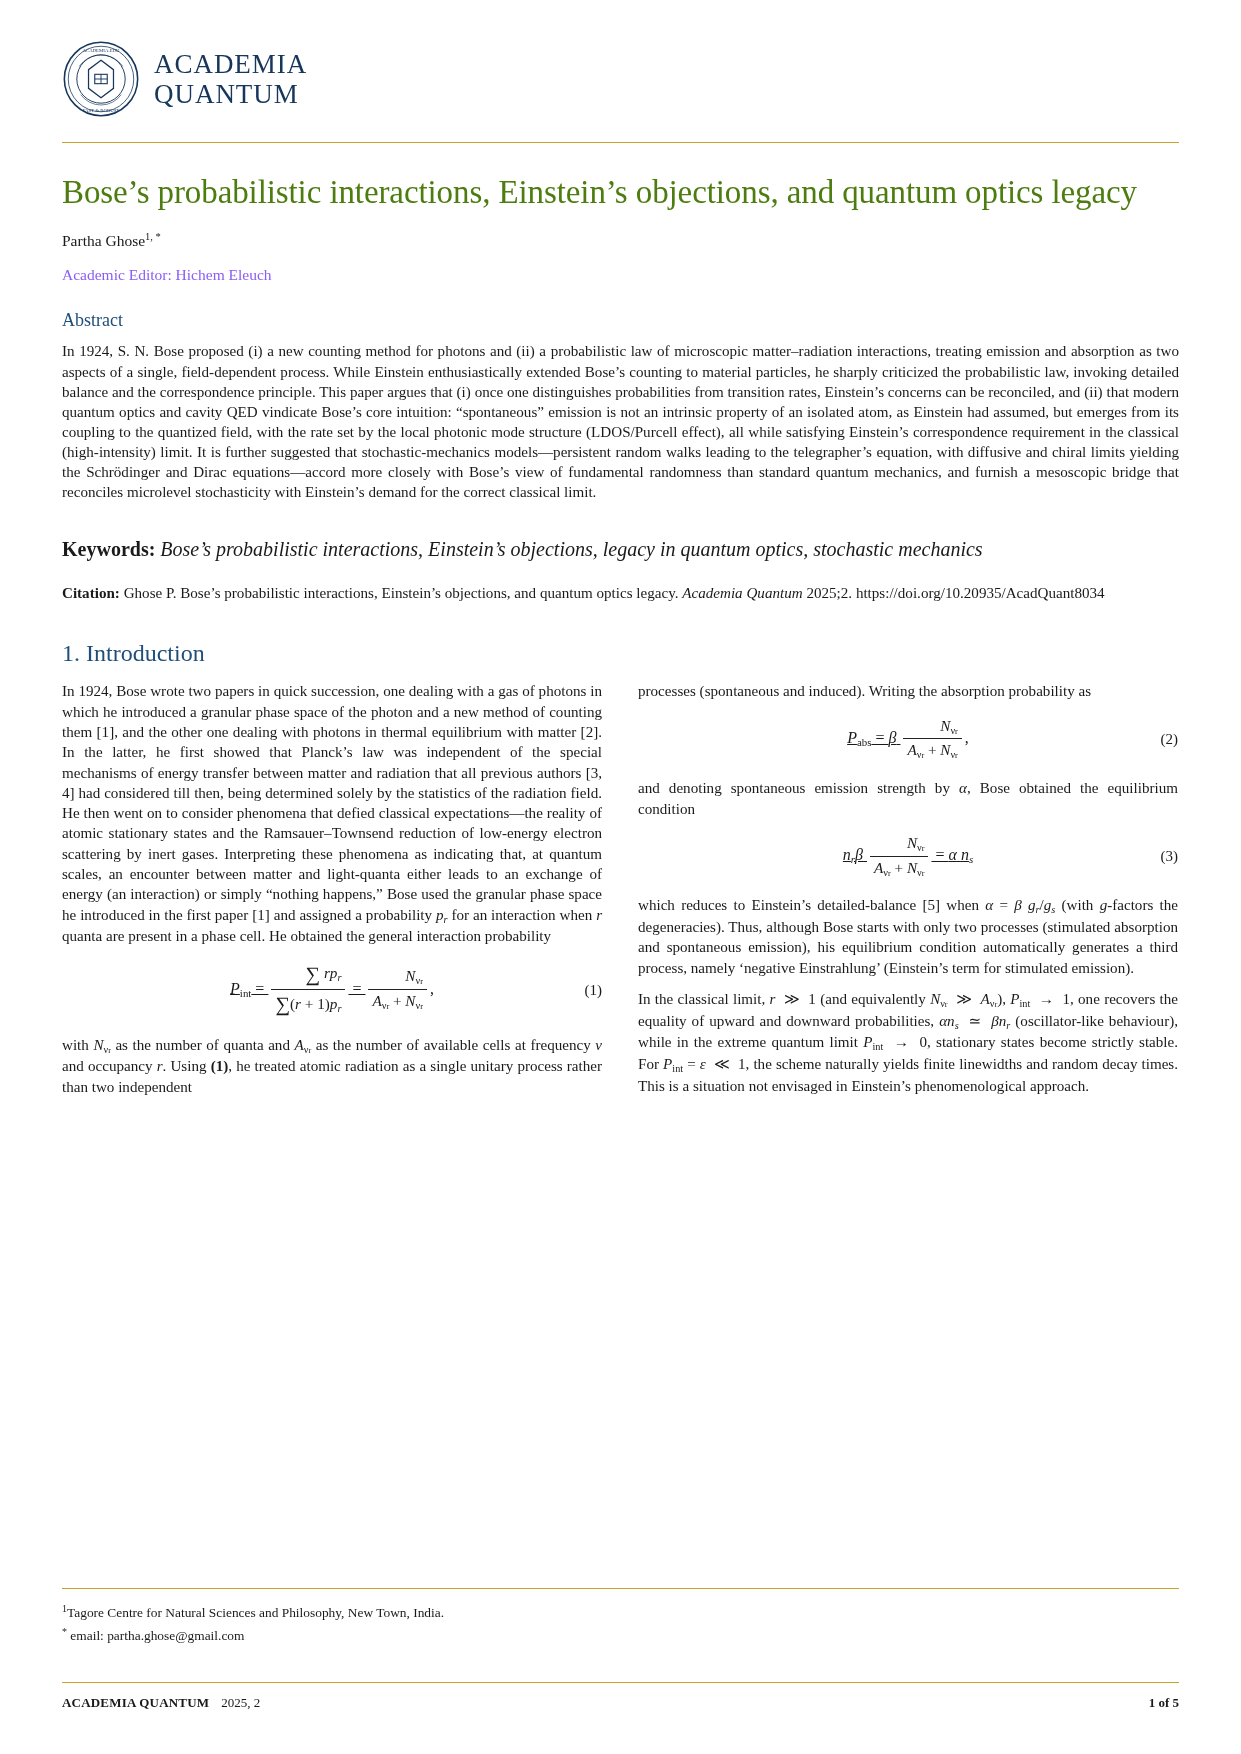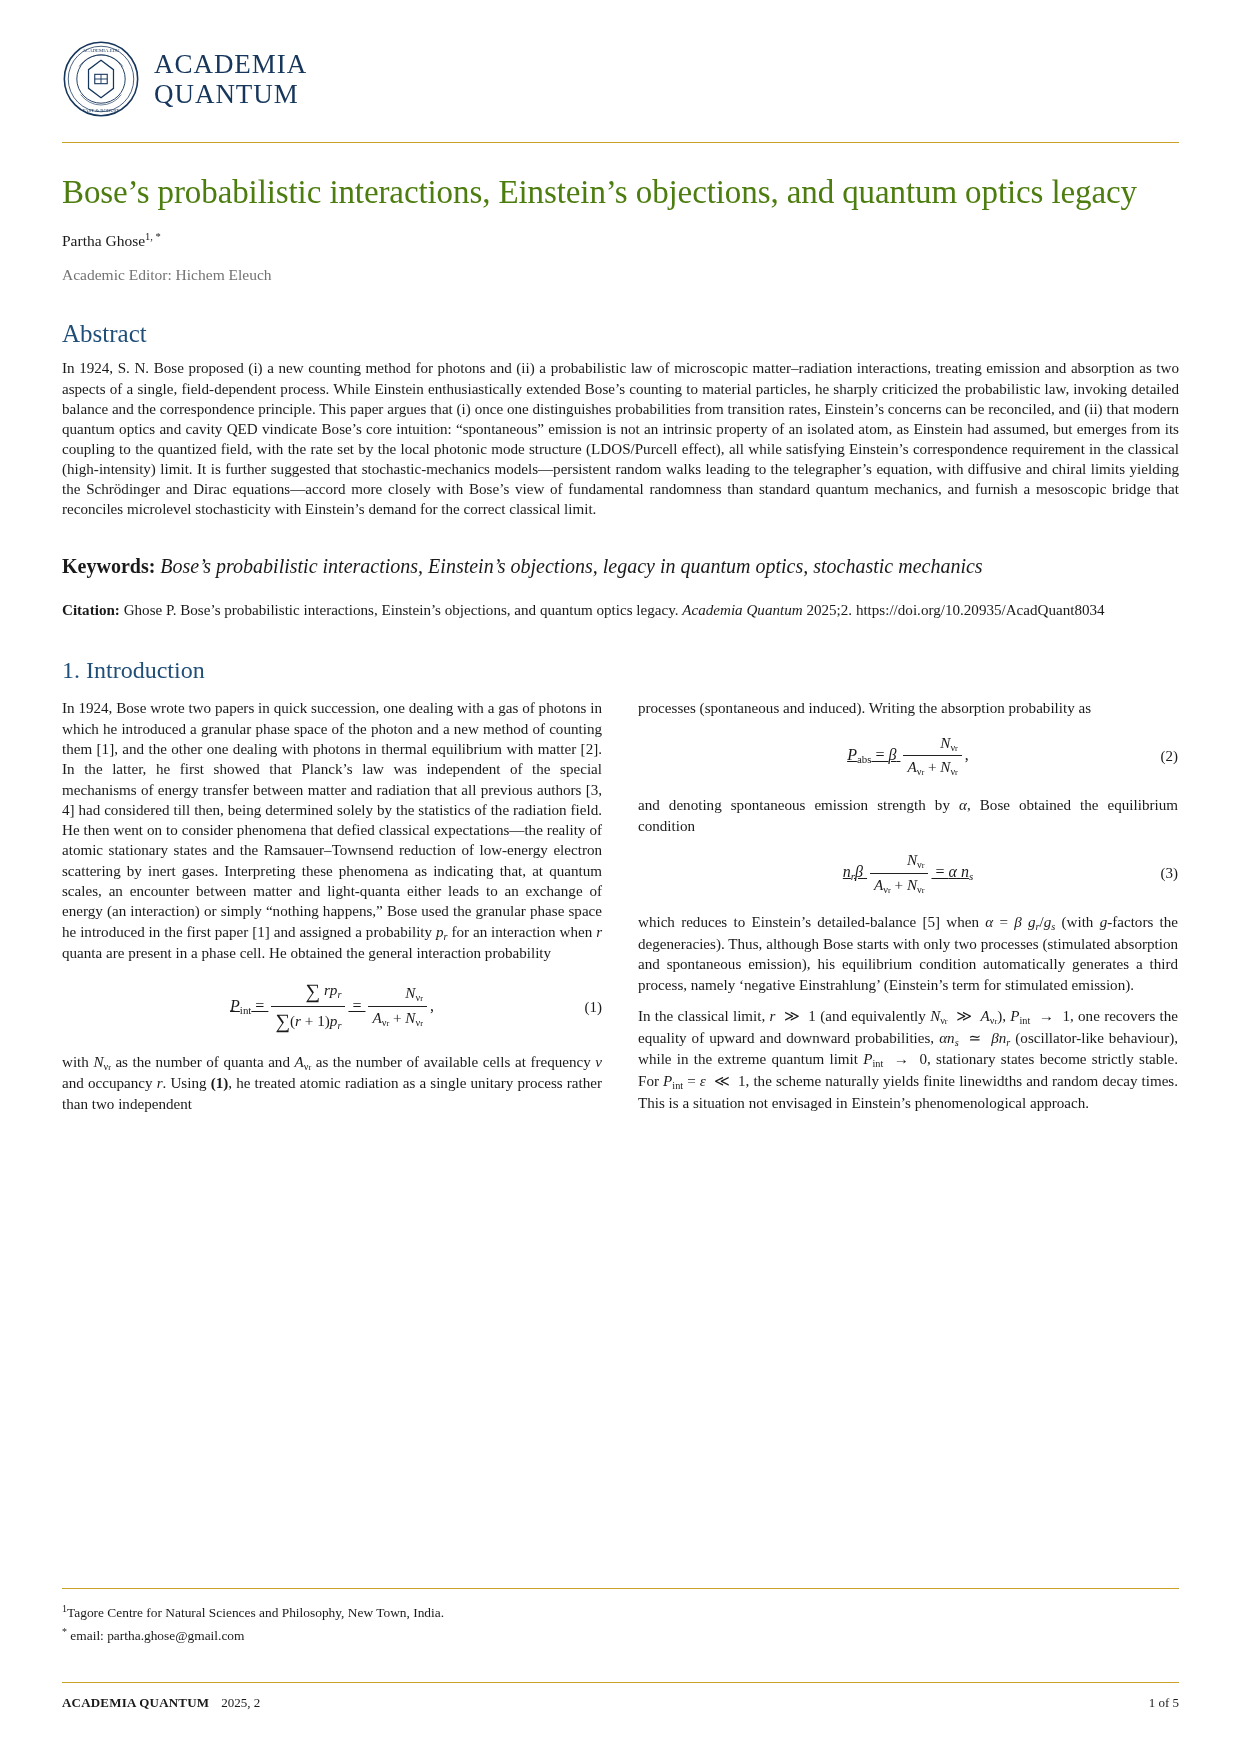--- a/index.html
+++ b/index.html
@@ -86,29 +86,29 @@
   }
   .authors {
     font-size: 15.5px;
     margin-top: 18px;
     color: #1a1a1a;
   }
   .authors sup { font-size: 10.5px; }
   .editor {
     font-size: 15.5px;
     margin-top: 16px;
-    color: #737373;
+    color: #8b5cf6;
   }
 
   
   h2.section {
     color: #1f4e79;
-    font-size: 25px;
-    font-weight: 400;
-    margin: 36px 0 10px 0;
+    font-size: 18px;
+    font-weight: 400;
+    margin: 26px 0 10px 0;
   }
   .abstract {
     font-size: 15.1px;
     line-height: 1.335;
     text-align: justify;
     hyphens: auto;
   }
   .keywords {
     font-size: 20px;
     line-height: 1.4;
@@ -211,21 +211,21 @@
     margin-bottom: 12px;
   }
   .footer-row {
     display: flex;
     justify-content: space-between;
     align-items: baseline;
     font-size: 13px;
   }
   .footer-left b { font-weight: bold; letter-spacing: 0.2px; }
   .footer-left span { margin-left: 12px; }
-  .footer-right { font-weight: normal; }
+  .footer-right { font-weight: bold; }
 </style>
 </head>
 <body>
 
 <div class="page">
   <div class="content">
 
     <div class="header">
       <div class="brand">
         <svg class="seal" viewBox="0 0 100 100">

